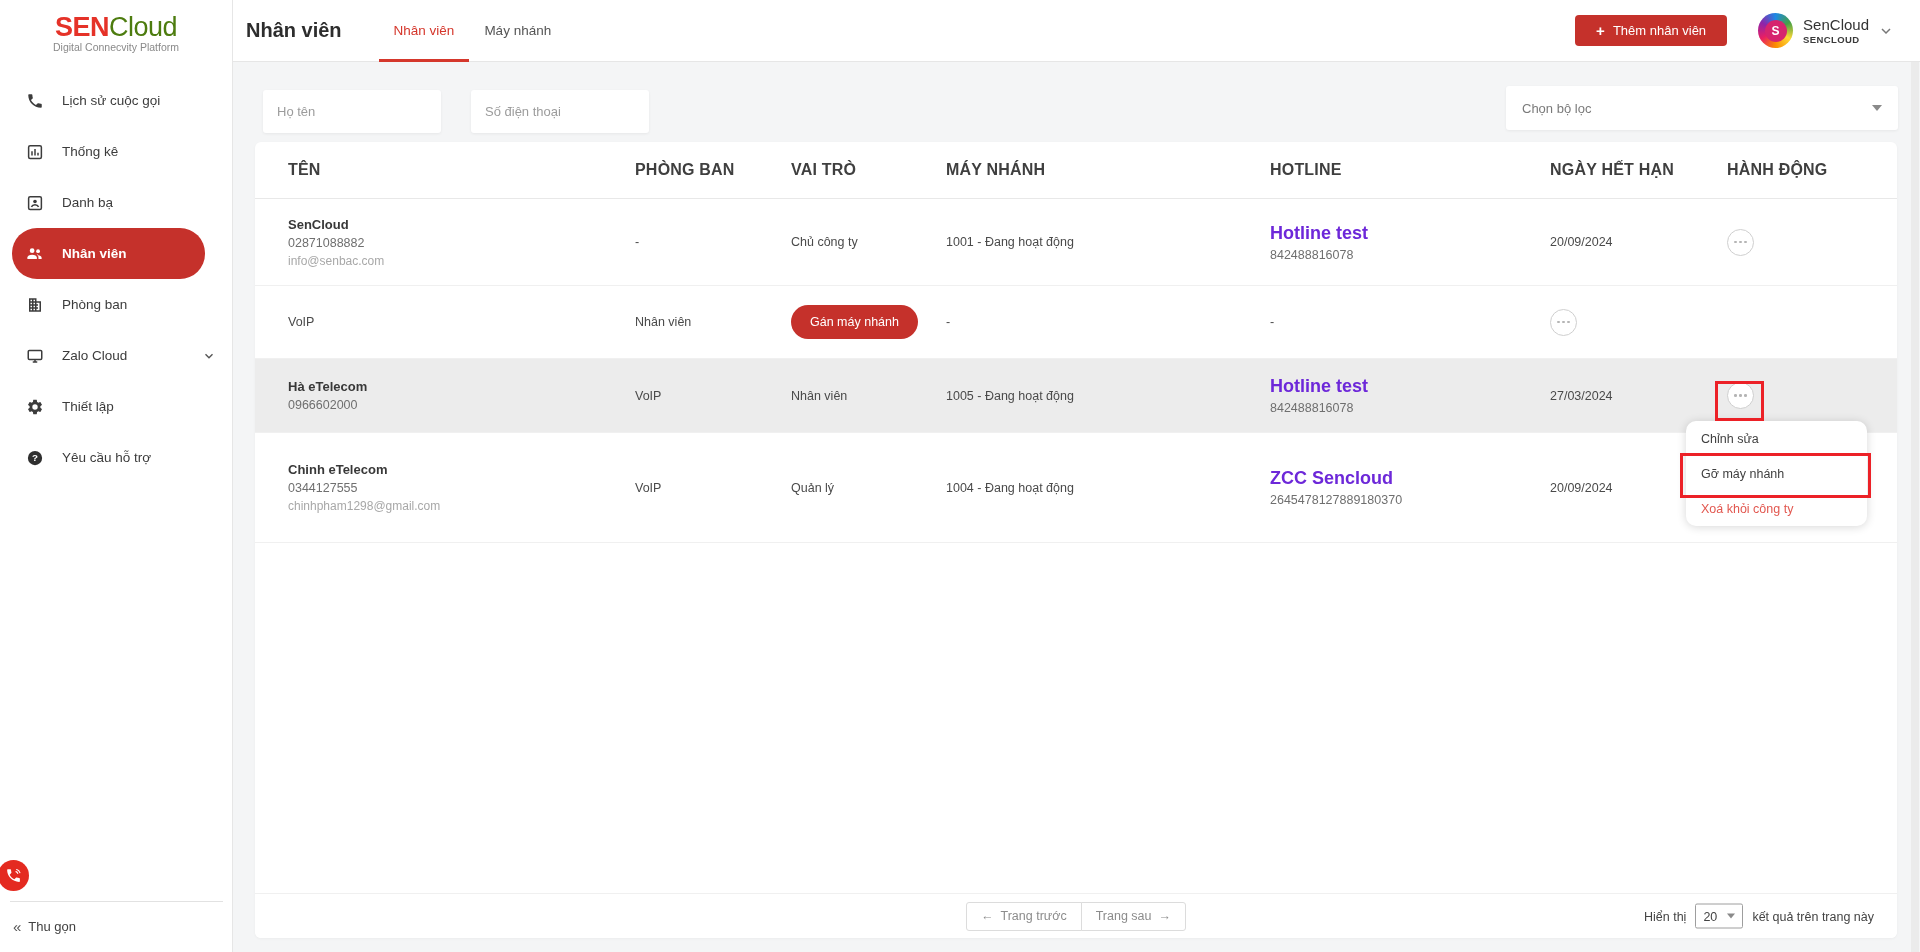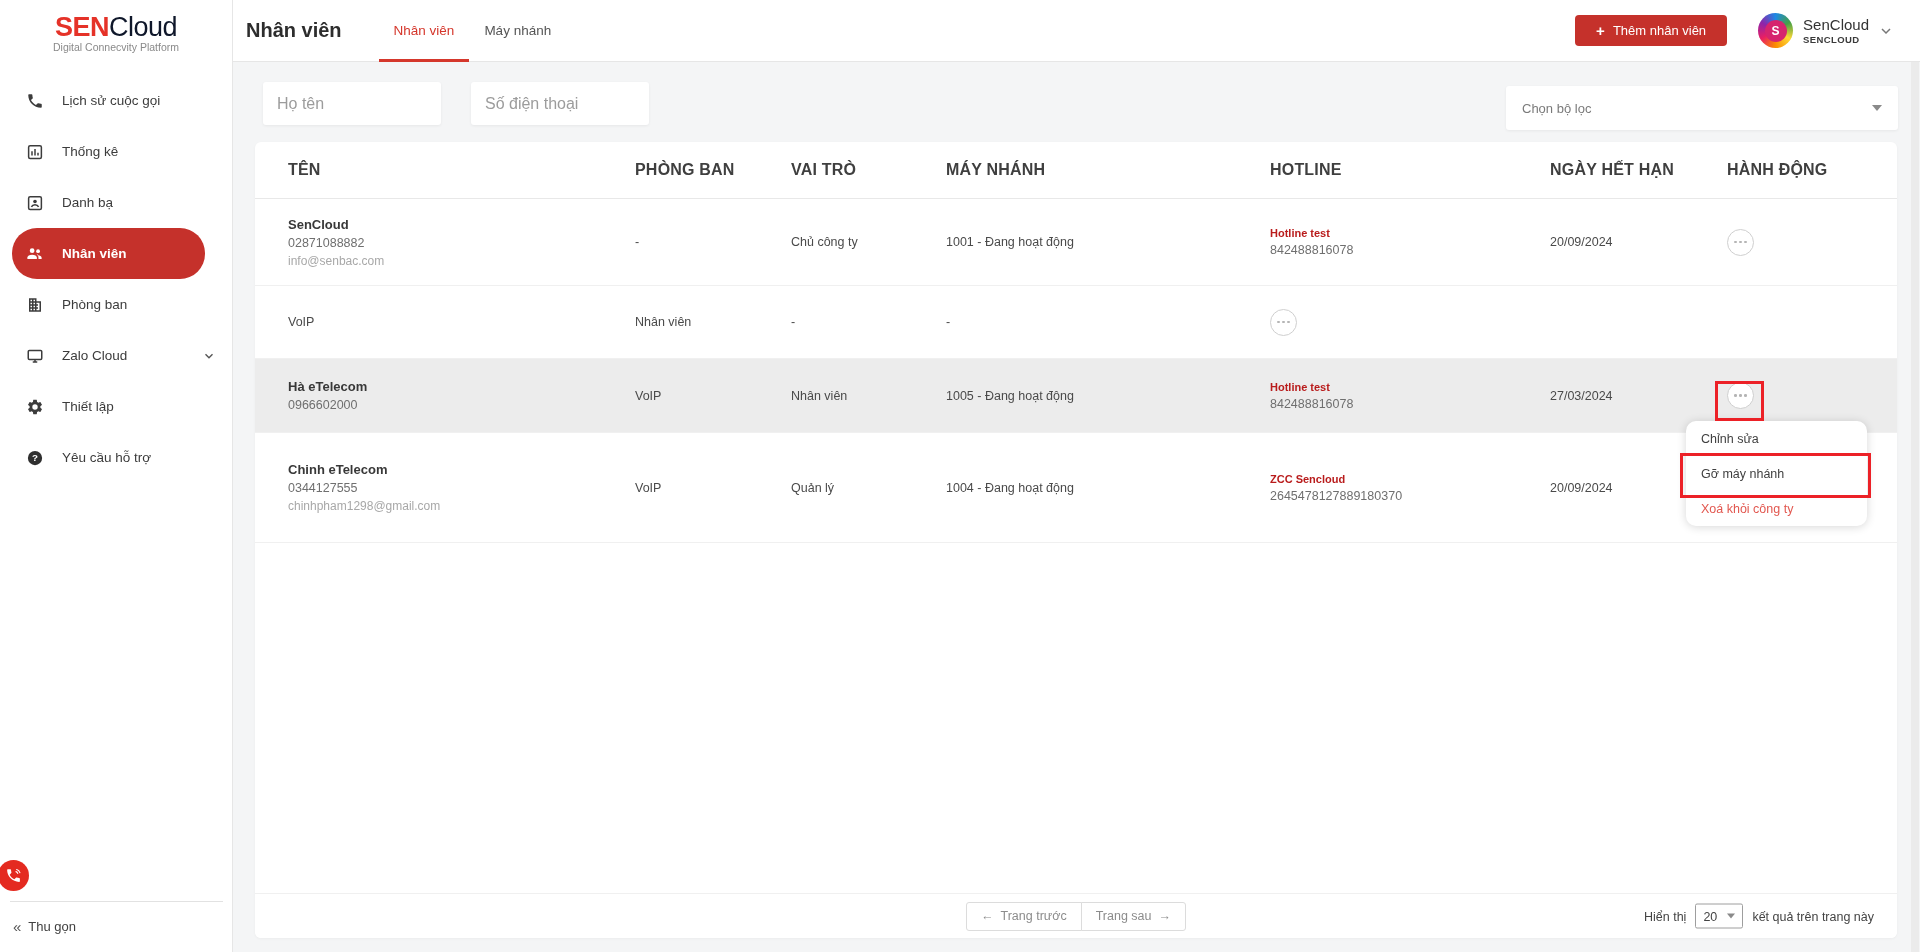--- a/index.html
+++ b/index.html
@@ -6,21 +6,21 @@
   html,body { width:1920px; height:952px; overflow:hidden;
     font-family:"Liberation Sans","DejaVu Sans",sans-serif;
     background:#f4f5f6; color:#3c3c3c; }
 
   
   .sidebar { position:fixed; left:0; top:0; width:233px; height:952px;
     background:#fff; border-right:1px solid #e6e6e6; z-index:5; }
   .logo { text-align:center; padding-top:13px; }
   .logo-line { font-size:27px; line-height:28px; letter-spacing:-0.5px; }
   .logo-sen { color:#e53228; font-weight:bold; }
-  .logo-cloud { color:#0f172a; font-weight:normal; }
+  .logo-cloud { color:#4d7c0f; font-weight:normal; }
   .logo-tag { font-size:10.5px; color:#8a8a8a; margin-top:0; }
   .nav { margin-top:22px; }
   .nav-item { height:51px; display:flex; align-items:center; padding-left:25px;
     font-size:13.5px; color:#3c3c3c; cursor:pointer; }
   .nav-item .nico { width:19px; height:19px; margin-right:18px; flex:0 0 19px;
     display:flex; align-items:center; justify-content:center; }
   .nav-item.active { background:#c5312b; color:#fff; font-weight:bold;
     border-radius:25px; margin:0 27px 0 12px; padding-left:13px; }
   .nav-item .chev { margin-left:auto; margin-right:16px; display:flex; }
   .side-phone { position:absolute; left:-2px; top:860px; width:31px; height:31px;
@@ -56,23 +56,23 @@
     color:#fff; font-size:12px; font-weight:bold; display:flex; align-items:center;
     justify-content:center; }
   .user-txt { margin-left:10px; }
   .user-name { font-size:15px; color:#333; }
   .user-org { font-size:9.5px; font-weight:bold; color:#3a3a3a; letter-spacing:.4px; margin-top:1px; }
   .user-chev { margin-left:9px; display:flex; }
 
   
   .content { position:relative; height:890px; }
   .filters { position:relative; padding-top:24px; height:67px; }
-  .f-input { position:absolute; top:20px; width:178px; height:43px; background:#fff;
+  .f-input { position:absolute; top:28px; width:178px; height:43px; background:#fff;
     border:none; border-radius:3px; box-shadow:0 1px 3px rgba(0,0,0,.06);
-    padding:0 14px; font-size:16px; color:#333; font-family:inherit; }
+    padding:0 14px; font-size:13px; color:#333; font-family:inherit; }
   .f-input::placeholder { color:#9c9c9c; }
   .f-input.name { left:30px; }
   .f-input.phone { left:238px; }
   .f-select { position:absolute; top:24px; right:22px; width:392px; height:44px;
     background:#fff; border-radius:3px; box-shadow:0 1px 3px rgba(0,0,0,.06);
     display:flex; align-items:center; padding:0 16px; font-size:13px; color:#7a7a7a;
     cursor:pointer; }
   .f-select .caret { margin-left:auto; width:0; height:0; border-left:5px solid transparent;
     border-right:5px solid transparent; border-top:6px solid #8a8a8a; }
 
@@ -85,21 +85,21 @@
   .thead .th { font-size:16px; font-weight:bold; color:#3f3f3f; letter-spacing:.2px; }
   .th:first-child, .trow .cell:first-child { padding-left:33px; }
   .trow { border-bottom:1px solid #f0f0f0; }
   .trow.hl { background:#ececec; }
   .trow .cell { font-size:12.5px; color:#4a4a4a; }
   .r1 { height:87px; } .r2 { height:73px; } .r3 { height:74px; } .r4 { height:110px; }
   .nm { font-size:13px; font-weight:bold; color:#383838; }
   .ph { font-size:12.5px; color:#6f6f6f; margin-top:4px; }
   .em { font-size:12px; color:#a8a8a8; margin-top:4px; }
   .green { color:#2bb673; }
-  .hn { font-size:11px; font-weight:bold; color:#b91c1c; }
+  .hn { font-size:18px; font-weight:bold; color:#6d28d9; }
   .hv { font-size:12.5px; color:#6f6f6f; margin-top:4px; }
   .assign-btn { height:34px; padding:0 19px; border:none; border-radius:17px;
     background:#c5312b; color:#fff; font-size:12.5px; cursor:pointer; font-family:inherit; }
   .dots-btn { width:27px; height:27px; border:1px solid #cfcfcf; border-radius:50%;
     display:flex; align-items:center; justify-content:center; gap:2.5px; cursor:pointer;
     background:#fff; }
   .trow.hl .dots-btn { background:#fff; }
   .dots-btn i { width:2.5px; height:2.5px; border-radius:50%; background:#b5b5b5; display:block; }
 
   
@@ -311,20 +311,23 @@
               <i></i>
               <i></i>
               <i></i>
             </div>
         </div>
       </div>
 
       <div class="tgrid trow r2">
         <div class="cell">VoIP</div>
         <div class="cell">Nhân viên</div>
+        <div class="cell">
+          <button class="assign-btn">Gán máy nhánh</button>
+        </div>
         <div class="cell">-</div>
         <div class="cell">-</div>
         <div class="cell">
           <div class="dots-btn">
               <i></i>
               <i></i>
               <i></i>
             </div>
         </div>
       </div>

